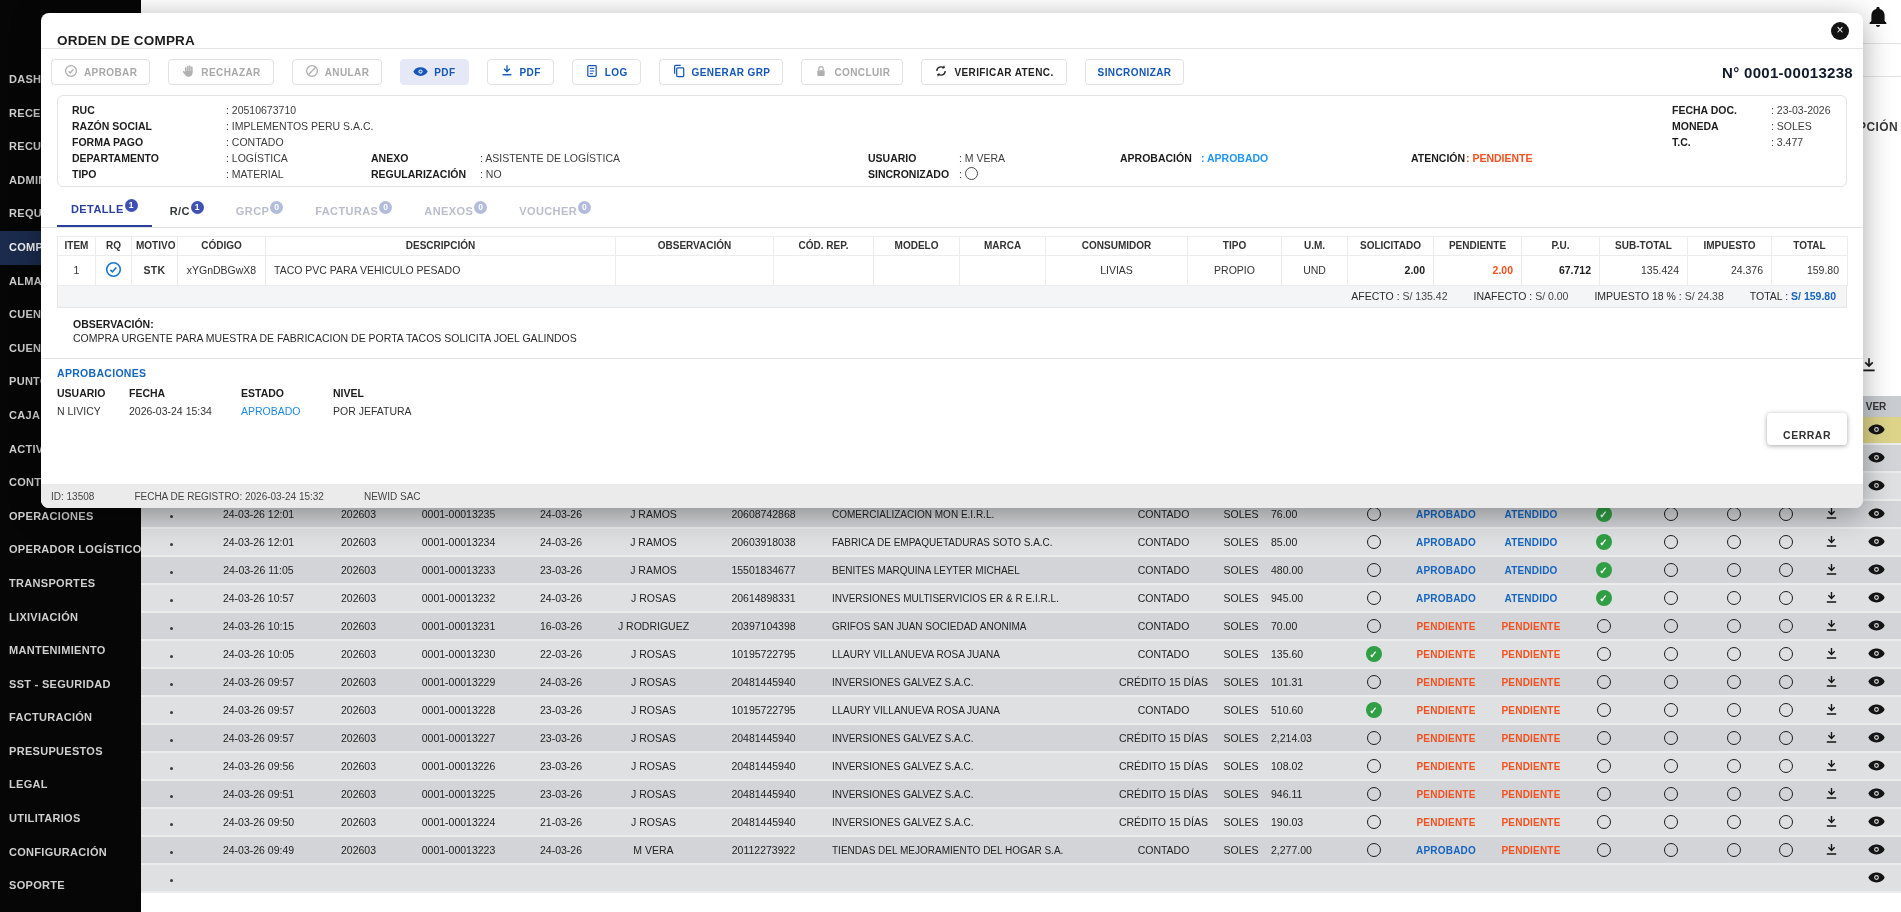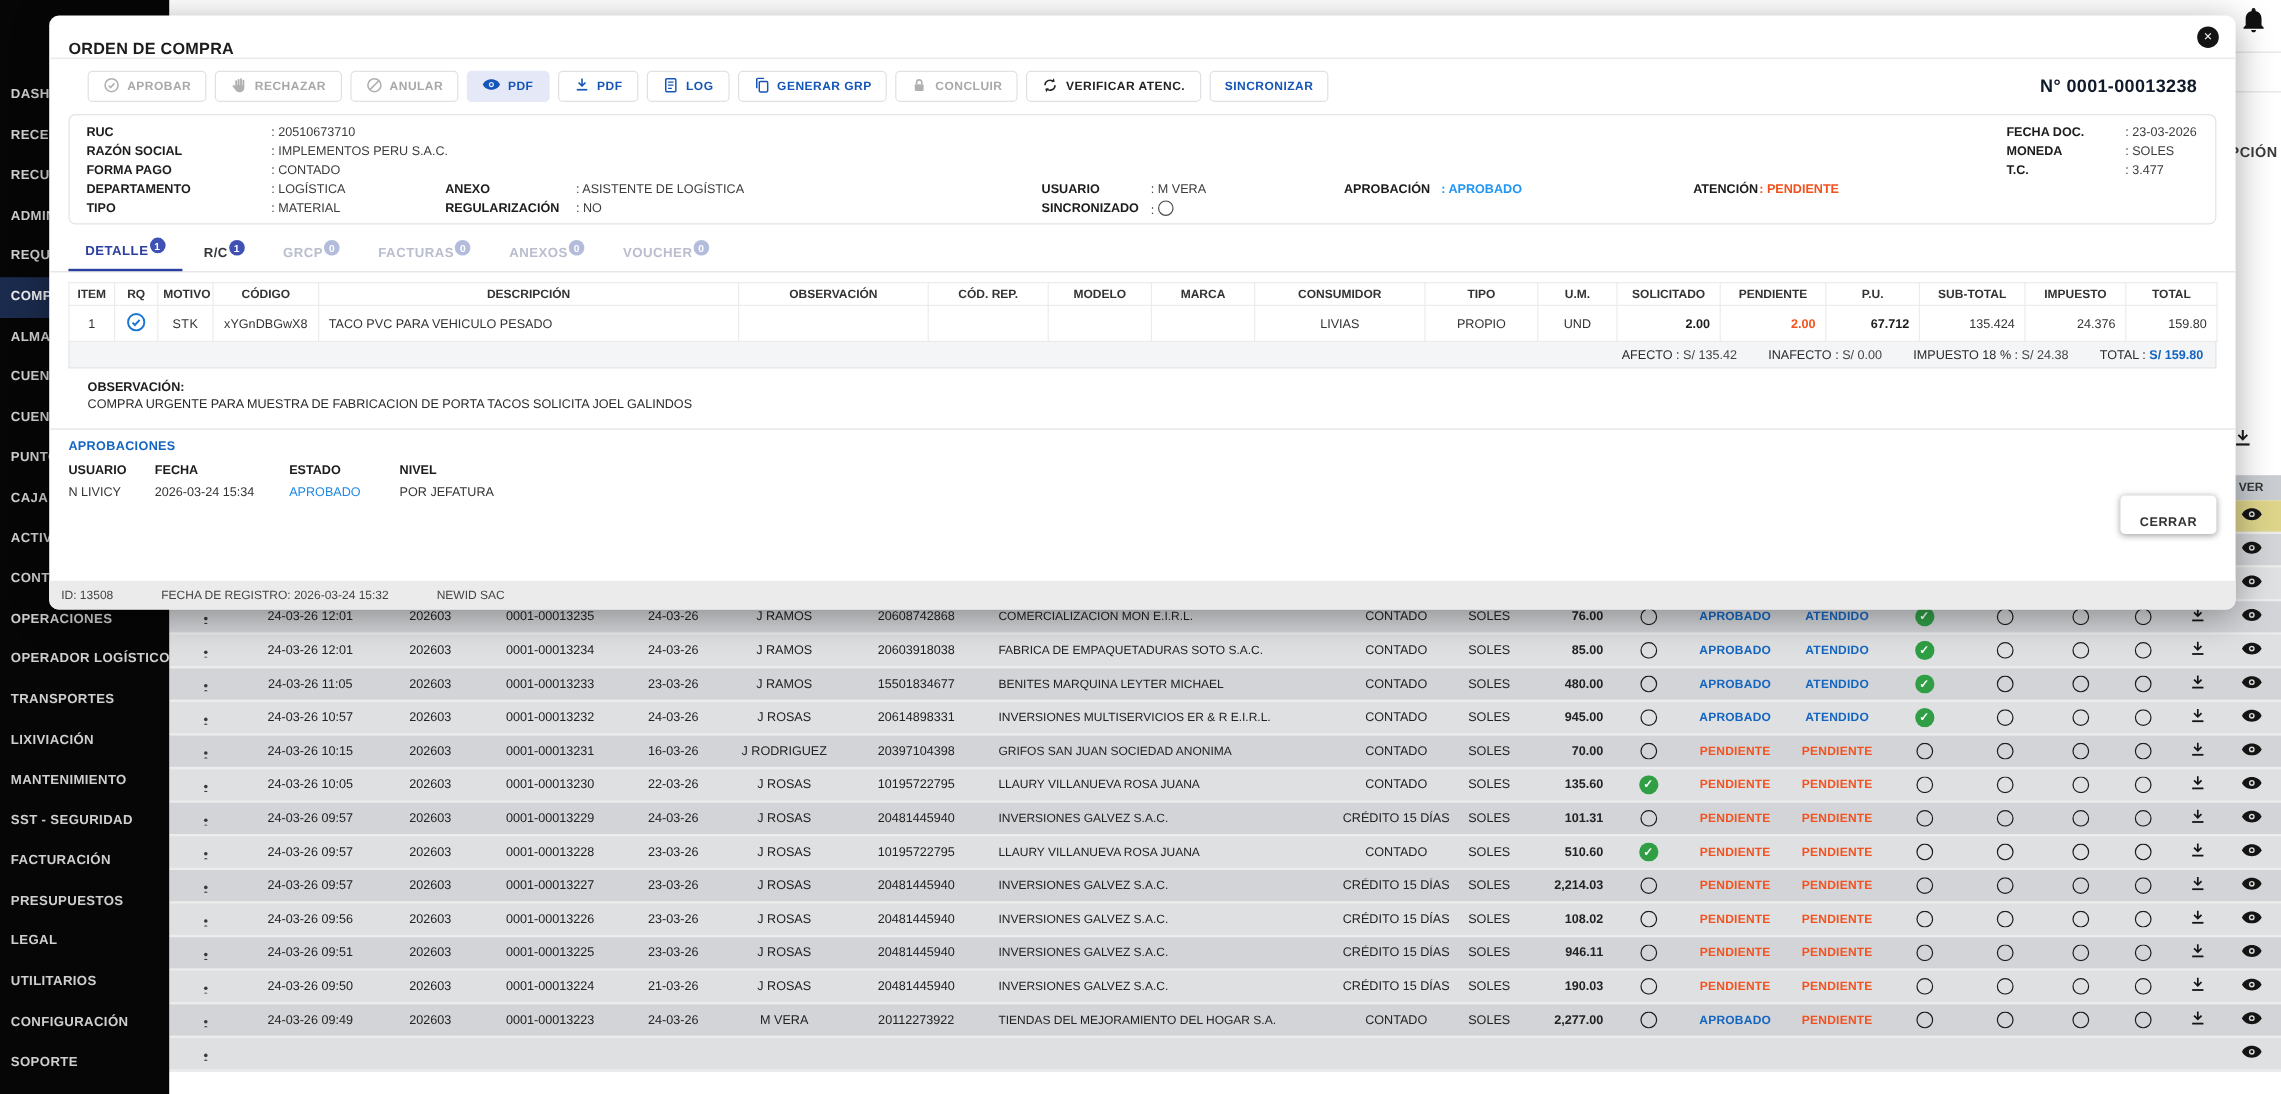--- a/index.html
+++ b/index.html
@@ -28,38 +28,38 @@
 
   .bg-rows { position:absolute; left:0; top:417px; width:1760px; }
   .bgrow { height:28px; border-bottom:2.4px solid #eceesec; border-bottom:2.4px solid #ececec;
     display:grid; grid-template-columns:60px 115px 85px 115px 90px 95px 125px 290px 95px 60px 75px 55px 90px 80px 65px 70px 55px 50px 40px 50px;
     align-items:center; font-size:10.5px; color:#222; }
   .bgrow.dark { background:#d2d4d7; }
   .bgrow.light { background:#dee0e2; }
   .bgrow.selected { background:#ddd48a; }
   .bgrow .c { text-align:center; white-space:nowrap; overflow:hidden; }
   .bgrow .l { text-align:left; padding-left:6px; white-space:nowrap; overflow:hidden; font-size:10px; }
-  .bgrow .r { text-align:right; padding-right:10px;font-weight:bold; }
+  .bgrow .r { text-align:left; padding-right:10px; }
   .kebab { display:inline-block; width:3px; height:3px; border-radius:50%; background:#3a3a3a;
     box-shadow:0 5px 0 #3a3a3a, 0 10px 0 #3a3a3a; margin-top:-10px; }
   .circ { display:inline-block; width:14px; height:14px; border:1.7px solid #1d1d1d; border-radius:50%; vertical-align:middle; }
   .gcheck { display:inline-flex; width:16px; height:16px; border-radius:50%; background:#2f9e44; color:#fff;
     font-size:10px; font-weight:bold; align-items:center; justify-content:center; vertical-align:middle; }
   .st-blue { color:#1565c0; font-weight:bold; font-size:10px; letter-spacing:.2px; }
   .st-orange { color:#f4511e; font-weight:bold; font-size:10px; letter-spacing:.2px; }
 
   
   .modal { position:absolute; left:41px; top:13px; width:1822px; height:495px; background:#fff; z-index:10;
     border-radius:8px; box-shadow:0 6px 30px rgba(0,0,0,.35); }
   .m-head { height:36px; border-bottom:1px solid #e5e5e5; display:flex; align-items:flex-end; padding:0 16px; position:relative; }
   .m-title { font-size:13.5px; font-weight:bold; color:#1c1c1c; letter-spacing:.2px; }
   .m-close { position:absolute; right:14px; top:9px; width:18px; height:18px; border-radius:50%; background:#141414;
     color:#fff; font-size:12px; line-height:17px; text-align:center; cursor:pointer; }
 
-  .toolbar { display:flex; align-items:center; gap:7px; padding:10px 32px 8px; }
+  .toolbar { display:flex; align-items:center; gap:18px; padding:10px 10px 8px; }
   .tbtn { height:26px; display:inline-flex; align-items:center; gap:6px; padding:0 12px; border:1px solid #dfe1e5;
     border-radius:4px; background:#fff; font-size:10px; font-weight:bold; letter-spacing:.4px; cursor:pointer; white-space:nowrap; }
   .tbtn.dis { color:#a8a8a8; }
   .tbtn.blue { color:#1456b8; }
   .tbtn.dark { color:#222; }
   .tbtn.activepdf { background:#e4e8f7; border-color:#e4e8f7; color:#1456b8; }
   .ordernum { margin-left:auto; font-size:15px; font-weight:bold; color:#0f1a2a; letter-spacing:.3px; }
 
   .infobox { position:relative; margin:2px 16px 0; height:92px; border:1px solid #e3e3e3; border-radius:6px; }
   .fld { position:absolute; font-size:10.5px; white-space:nowrap; }
@@ -78,21 +78,21 @@
   .badge.off { background:#b4bcdc; }
 
   .dtable { margin:8px 16px 0; border:1px solid #e6e6e6; border-collapse:collapse; width:1790px; table-layout:fixed; }
   .dtable th, .dtable td { border:1px solid #ececec; font-size:10px; color:#333; padding:2px 4px; }
   .dtable th { font-weight:bold; text-align:center; height:19px; }
   .dtable td { height:30px; font-size:10.5px; text-align:center; }
   .dtable td.tl { text-align:left; padding-left:8px; }
   .dtable td.tr { text-align:right; padding-right:8px; }
   .dtable .bold { font-weight:bold; color:#1c1c1c; }
   .dtable .orange { color:#f4511e; font-weight:bold; }
-  .stk { color:#1976d2; font-weight:normal; letter-spacing:.3px; }
+  .stk { color:#1976d2; font-weight:bold; letter-spacing:.3px; }
 
   .totbar { margin:0 16px; height:22px; background:#f3f5f7; border:1px solid #e6e6e6; border-top:none;
     display:flex; align-items:center; justify-content:flex-end; gap:26px; padding-right:10px; font-size:10.5px; }
   .totbar .tl { font-weight:normal; color:#2b2b2b; }
   .totbar .tv { color:#444; }
   .totbar .tblue { color:#1565c0; font-weight:bold; }
 
   .obs { padding:10px 32px 0; }
   .obs .lab { font-size:10.5px; font-weight:bold; color:#1c1c1c; }
   .obs .txt { font-size:10.5px; color:#2a2a2a; margin-top:2px; }

